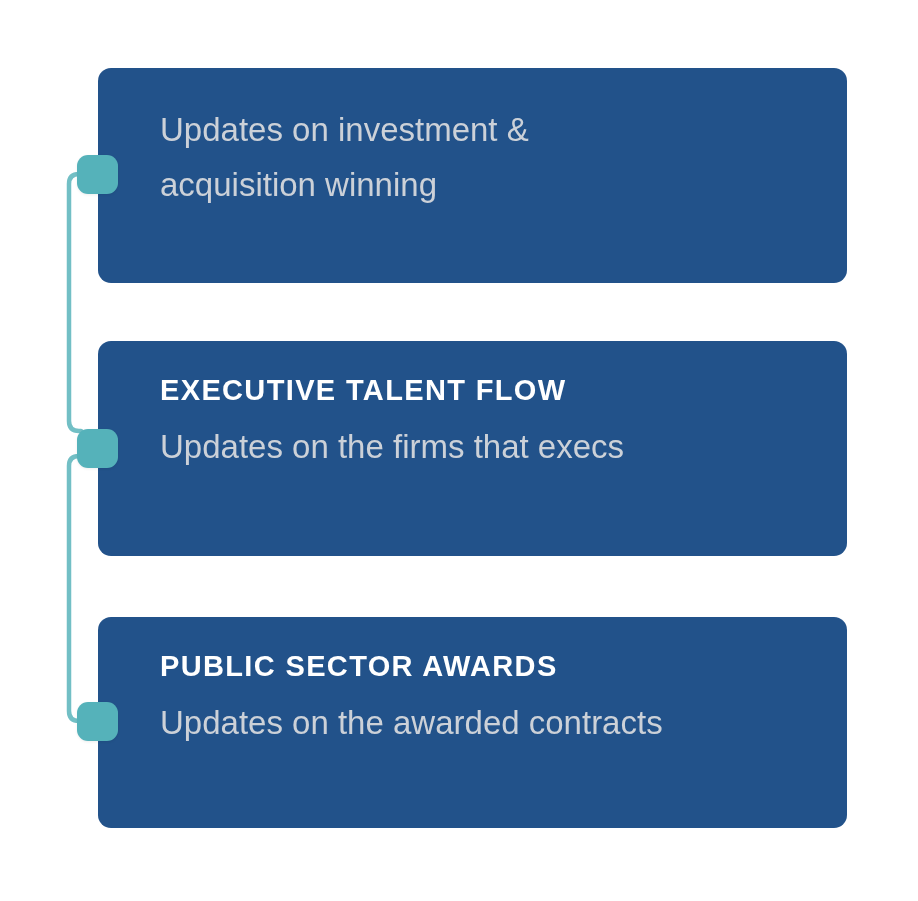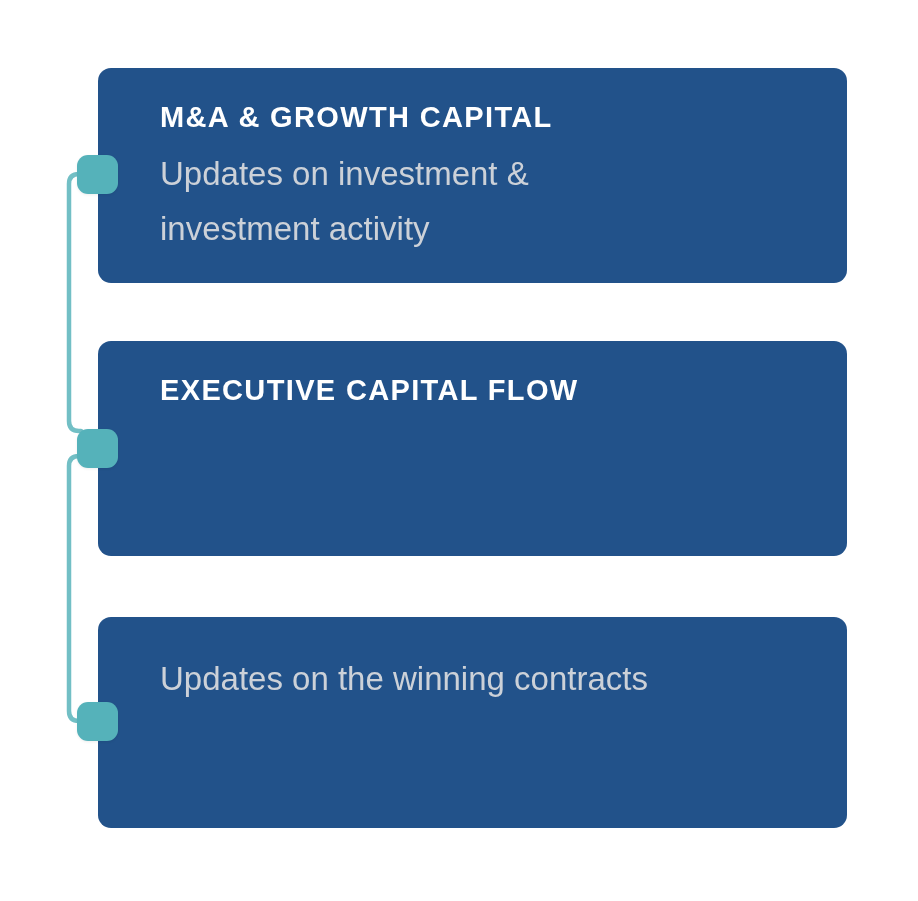--- a/index.html
+++ b/index.html
@@ -83,35 +83,36 @@
 <div class="canvas">
 
   <svg class="connector-rail" viewBox="0 0 918 901" width="918" height="901" aria-hidden="true">
 
     <path d="M 81 174 H 79 Q 69 174 69 184 V 421 Q 69 431 79 431 H 81" fill="none" stroke="#72BFC5" stroke-width="4.5" stroke-linecap="round"></path>
 
     <path d="M 81 456 H 79 Q 69 456 69 466 V 711 Q 69 721 79 721 H 83" fill="none" stroke="#72BFC5" stroke-width="4.5" stroke-linecap="round"></path>
   </svg>
 
   <div class="card card-1">
-    <h2 class="card-title">M&amp;A &amp; GROWTH CAPITAL</h2>
     <p class="card-body">
       <span class="line">Updates on investment &amp;</span>
-      <span class="line">investment activity</span>
+      <span class="line">acquisition winning</span>
     </p>
   </div>
   <div class="node node-1"></div>
 
   <div class="card card-2">
-    <h2 class="card-title">EXECUTIVE CAPITAL FLOW</h2>
+    <h2 class="card-title">EXECUTIVE TALENT FLOW</h2>
     <p class="card-body">
+      <span class="line">Updates on the firms that execs</span>
     </p>
   </div>
   <div class="node node-2"></div>
 
   <div class="card card-3">
+    <h2 class="card-title">PUBLIC SECTOR AWARDS</h2>
     <p class="card-body">
-      <span class="line">Updates on the winning contracts</span>
+      <span class="line">Updates on the awarded contracts</span>
     </p>
   </div>
   <div class="node node-3"></div>
 
 </div>
 
 </body></html>

